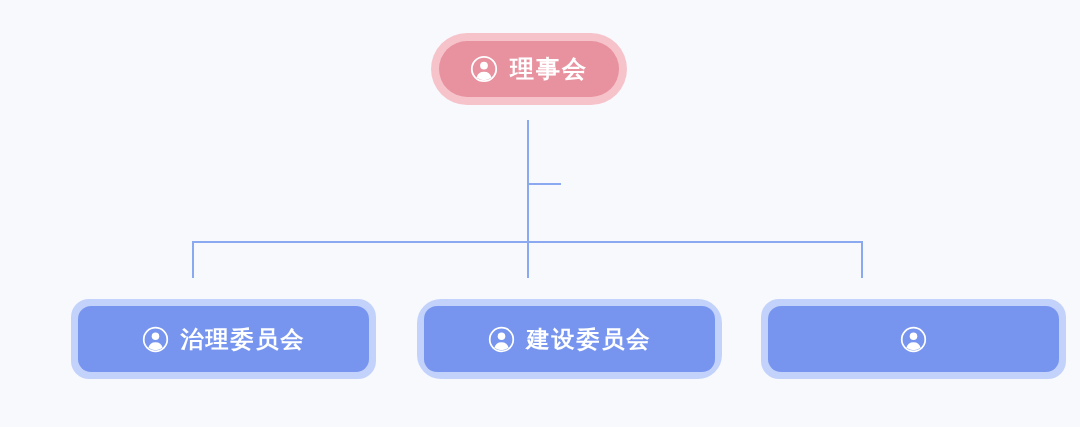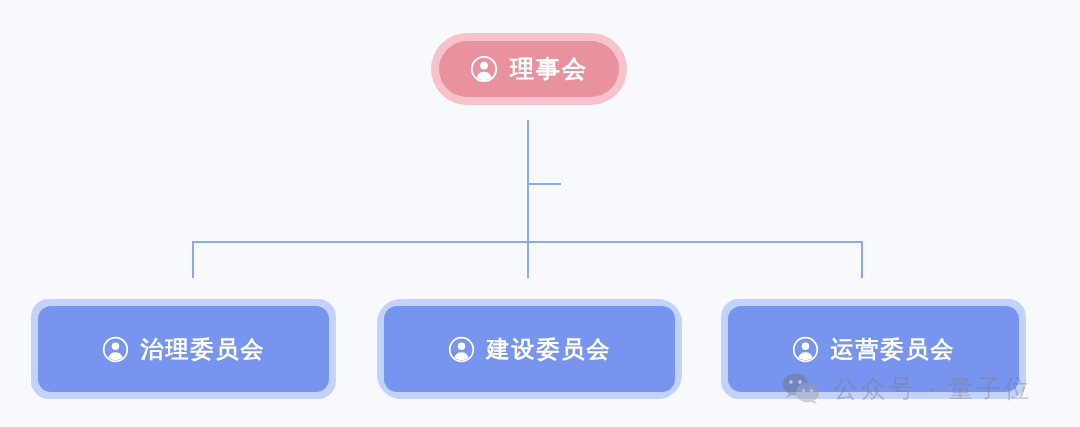--- a/index.html
+++ b/index.html
@@ -104,24 +104,25 @@
   .node-secretariat .node-inner {
     background: #8186e0;
     border-radius: 26px;
   }
   .node-secretariat .node-label { font-size: 22px; }
 
   
   .node-committee {
     top: 299px;
     width: 305px;
-    height: 100px;
+    height: 80px;
     border-radius: 18px;
     background: #c3d2fb;
     padding: 7px;
+    margin-left: 40px;
   }
   .node-committee .node-inner {
     background: #7795ef;
     border-radius: 13px;
   }
   .node-committee-0 { left: 31px; }
   .node-committee-1 { left: 377px; border-radius: 24px; }
   .node-committee-2 { left: 721px; }
 
   
@@ -191,31 +192,17 @@
     </div>
   </div>
 
   <div class="node node-committee node-committee-2">
     <div class="node-inner">
       <svg class="person-icon" width="27" height="27" viewBox="0 0 28 28">
         <circle cx="14" cy="14" r="12.2" fill="none" stroke="#ffffff" stroke-width="1.8"></circle>
         <circle cx="14" cy="10.6" r="3.9" fill="#ffffff"></circle>
         <path d="M6.6 22.6a7.6 7.6 0 0 1 14.8 0 12.1 12.1 0 0 1-14.8 0z" fill="#ffffff"></path>
       </svg>
-      <span class="node-label">运营委员会</span>
-    </div>
-  </div>
-
-  <div class="watermark">
-    <svg class="wechat-icon" width="40" height="34" viewBox="0 0 40 34">
-      <ellipse cx="14.5" cy="13.5" rx="12.5" ry="11" fill="#6f6f6f"></ellipse>
-      <path d="M8.5 22.5l-3.4 4.2 5.6-2.6z" fill="#6f6f6f"></path>
-      <circle cx="10" cy="11" r="1.9" fill="#f7f9fd"></circle>
-      <circle cx="19" cy="11" r="1.9" fill="#f7f9fd"></circle>
-      <ellipse cx="26.5" cy="21.5" rx="11.5" ry="9.8" fill="#9a9a9a"></ellipse>
-      <path d="M33 29.5l3.2 3.8-5.3-2.3z" fill="#9a9a9a"></path>
-      <circle cx="22.5" cy="19.5" r="1.6" fill="#f7f9fd"></circle>
-      <circle cx="30.5" cy="19.5" r="1.6" fill="#f7f9fd"></circle>
-    </svg>
-    <span class="watermark-text">公众号 · 量子位</span>
-  </div>
+    </div>
+  </div>
+
 
 </div>
 
 </body></html>

